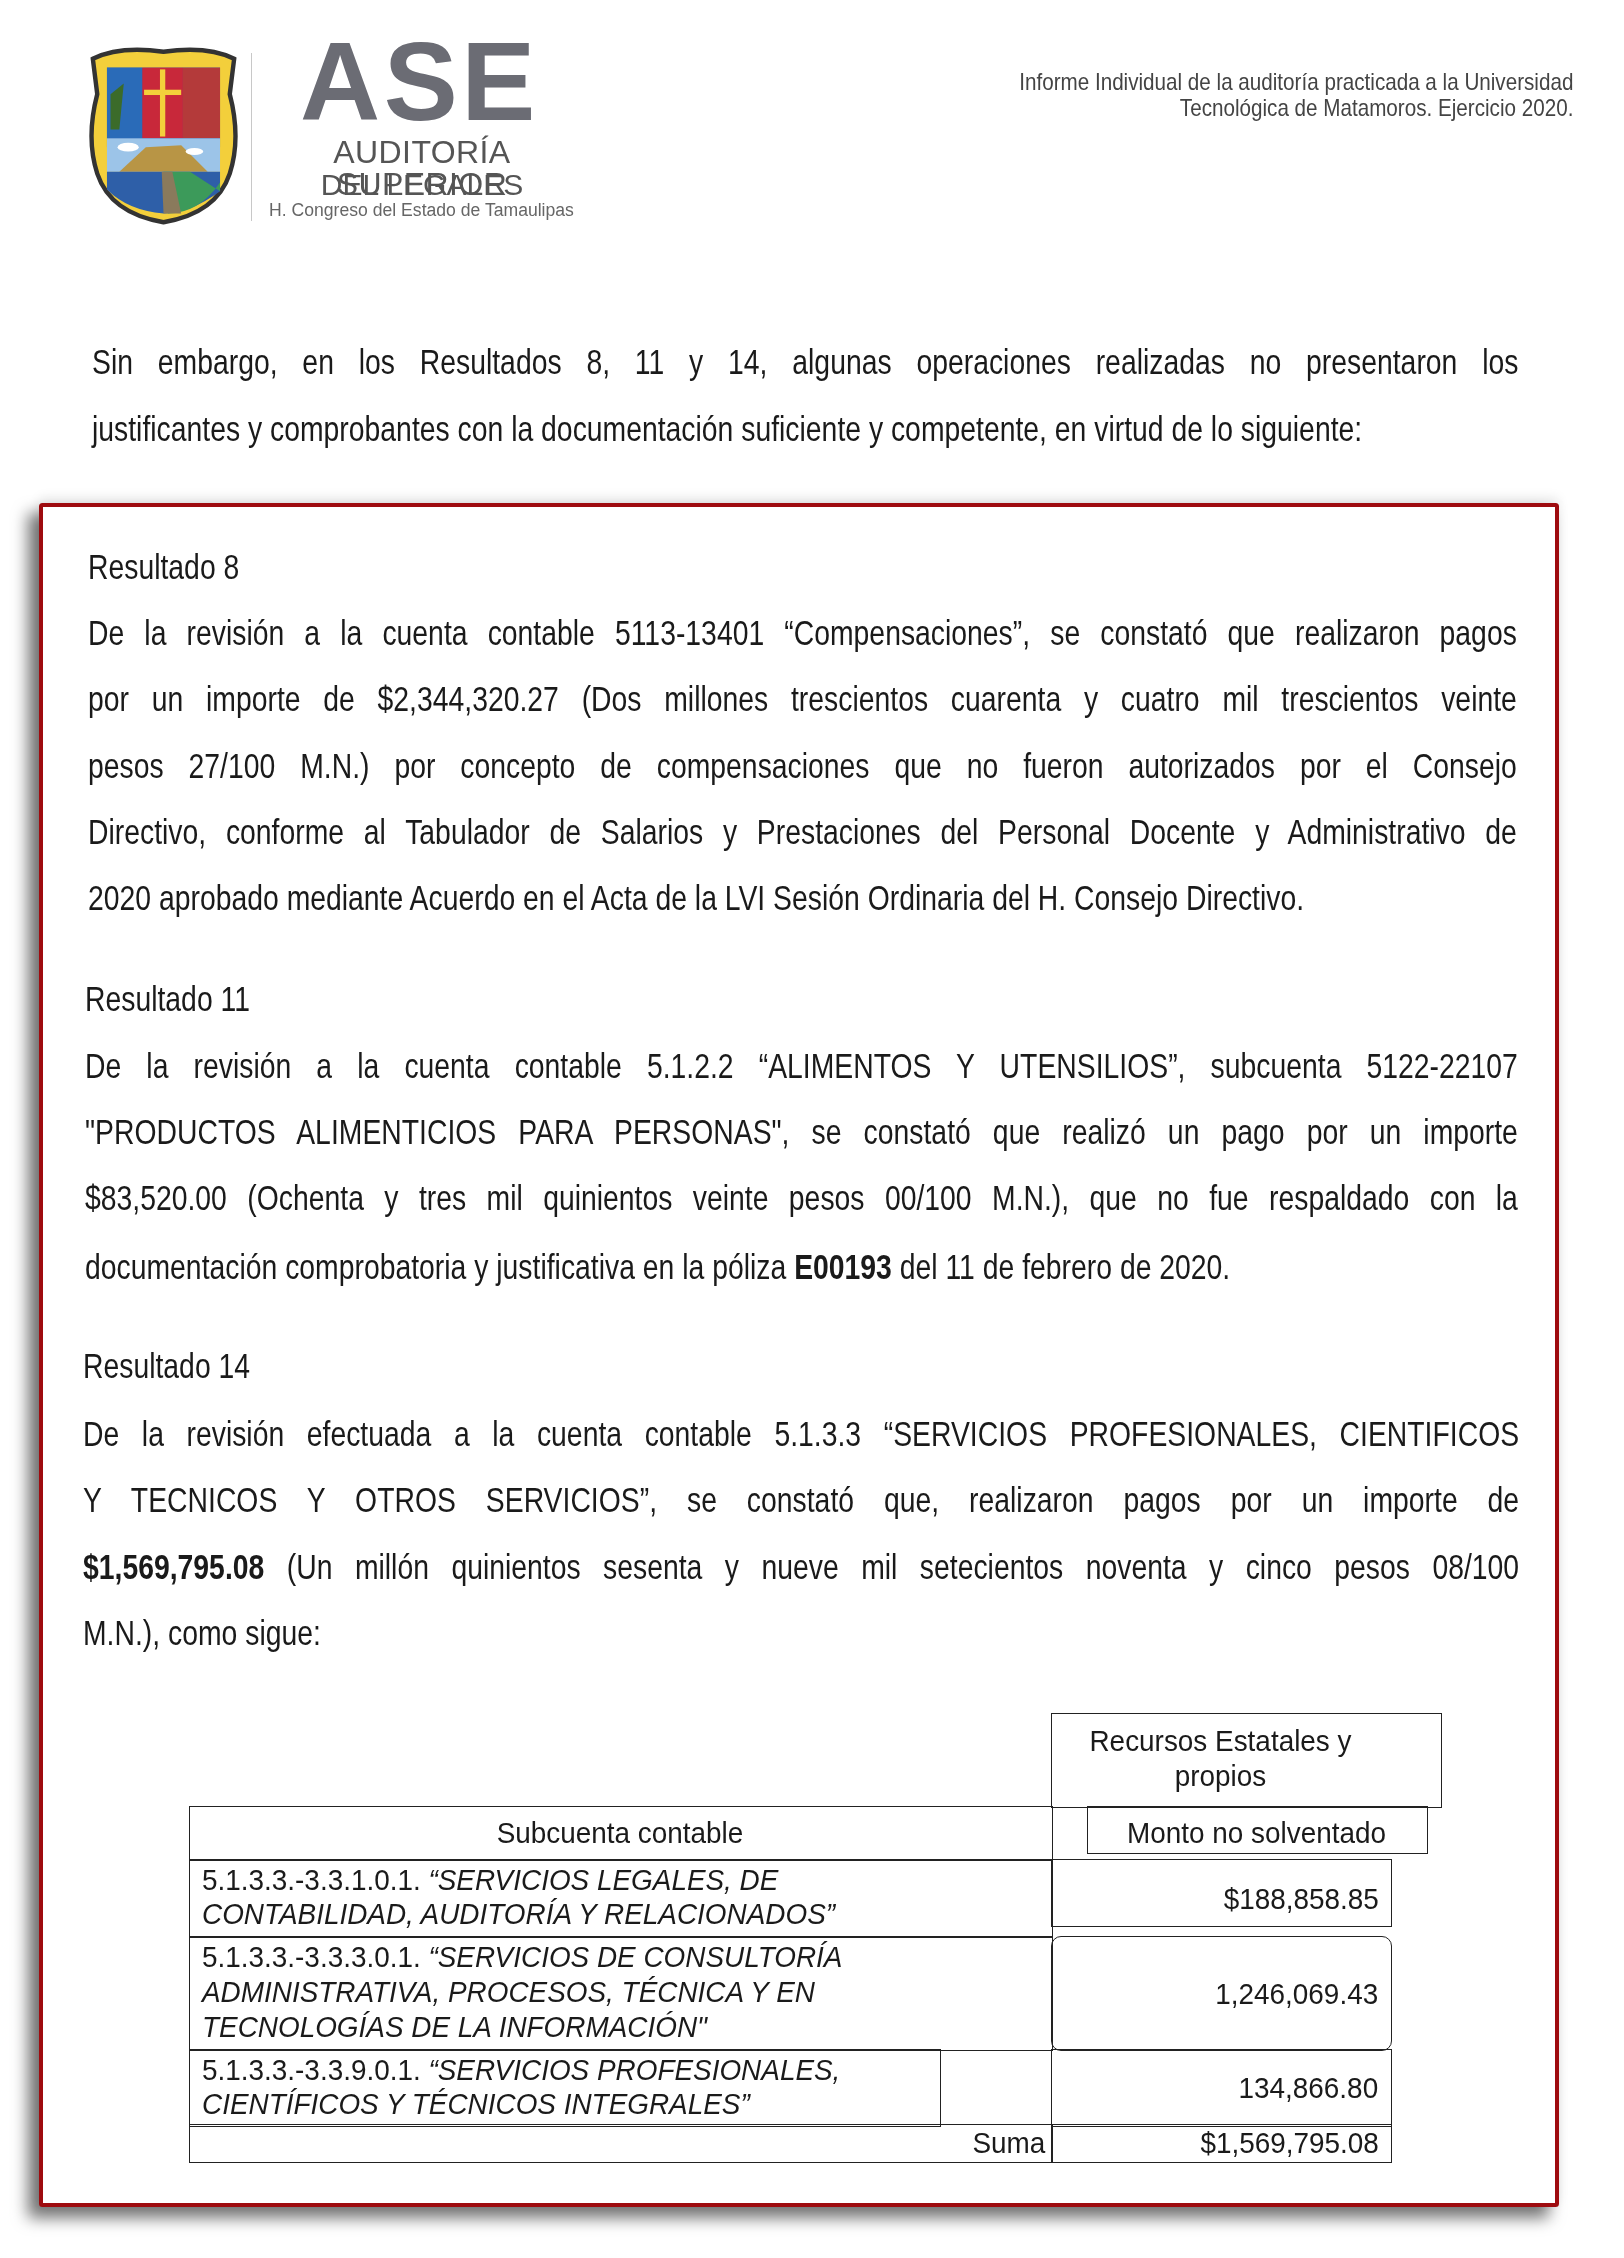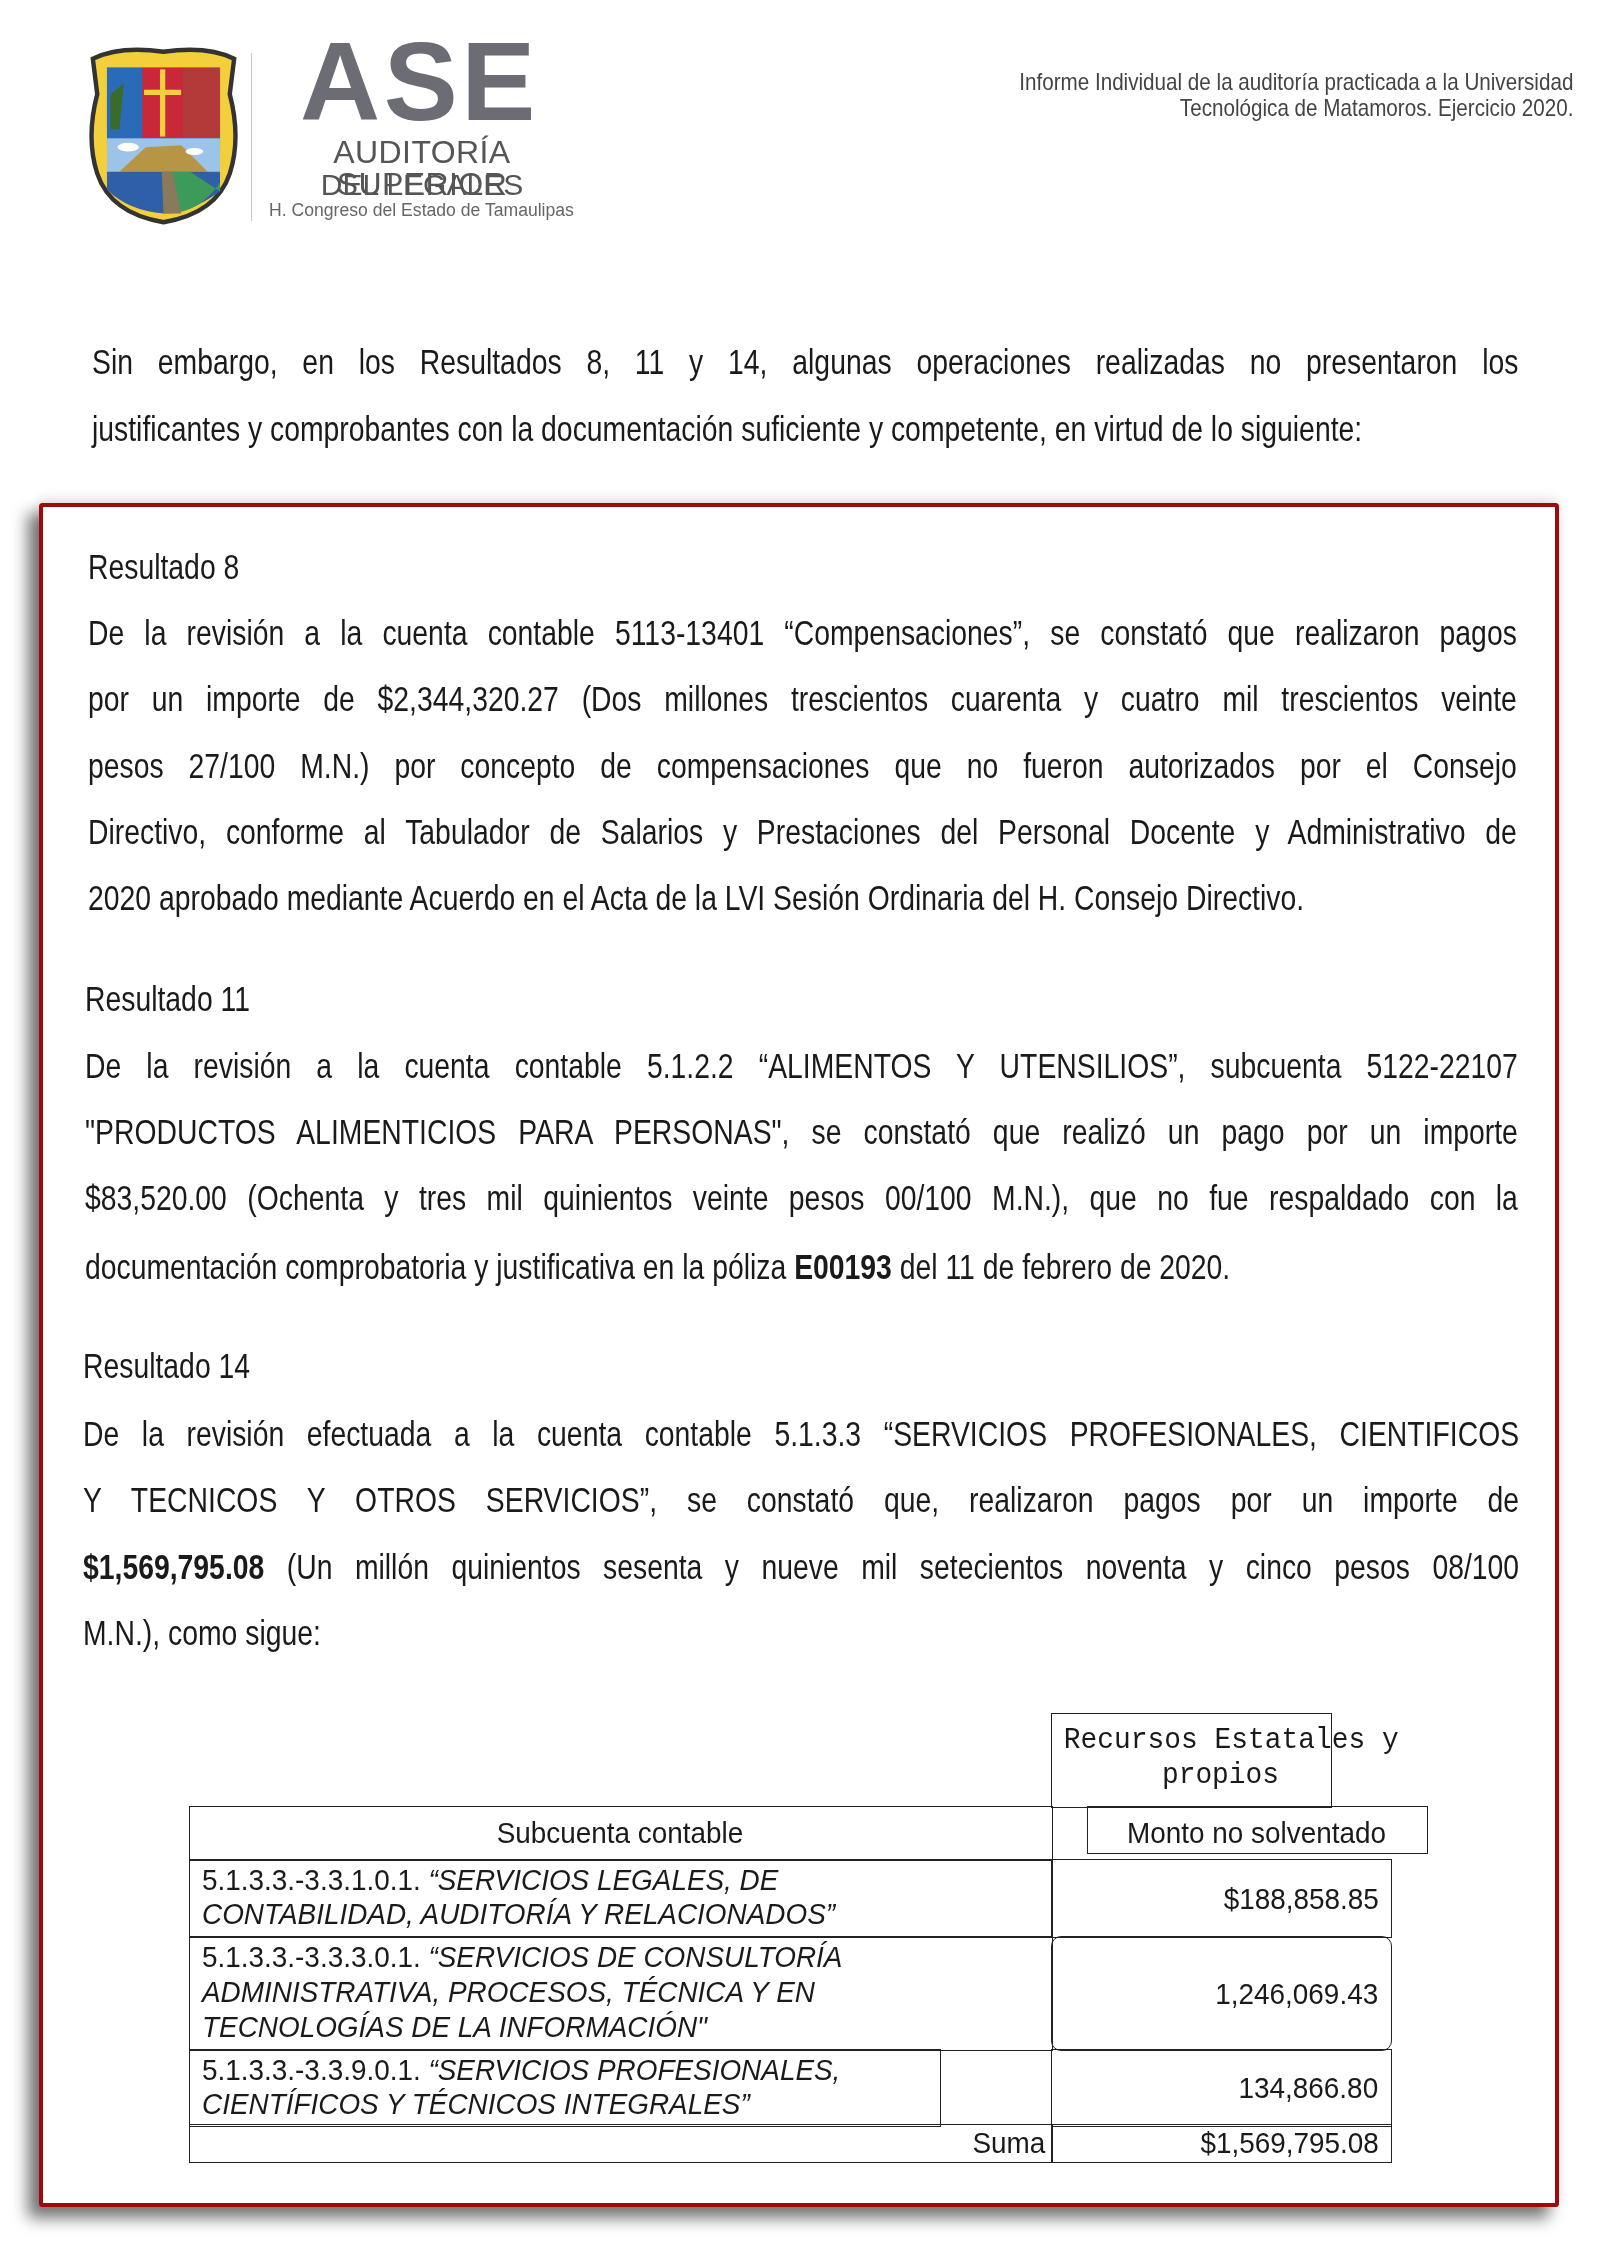--- a/index.html
+++ b/index.html
@@ -92,37 +92,37 @@
 <div>
   <div class="heading" style="left:83px; top:1345px;">Resultado 14</div>
   <div class="line" style="left:83px; top:1413px; width:1773px;">De la revisión efectuada a la cuenta contable 5.1.3.3 “SERVICIOS PROFESIONALES, CIENTIFICOS</div>
   <div class="line" style="left:83px; top:1479px; width:1773px;">Y TECNICOS Y OTROS SERVICIOS”, se constató que, realizaron pagos por un importe de</div>
   <div class="line" style="left:83px; top:1546px; width:1773px;"><b>$1,569,795.08</b><span> (Un millón quinientos sesenta y nueve mil setecientos noventa y cinco pesos 08/100</span></div>
   <div class="heading" style="left:83px; top:1612px;">M.N.), como sigue:</div>
 </div>
 
 <div class="tbl">
 
-  <div class="cell" style="left:1051px; top:1713px; width:281px; height:95px;font-family:Liberation Mono, monospace;">
+  <div class="cell" style="left:1051px; top:1713px; width:391px; height:95px;">
     <div class="celltext center" style="left:0; width:337px; top:8.8px;">Recursos Estatales y</div>
     <div class="celltext center" style="left:0; width:337px; top:44px;">propios</div>
   </div>
 
   <div class="cell" style="left:189px; top:1806px; width:864px; height:55px;">
     <div class="celltext center" style="left:0; width:860px; top:8px;">Subcuenta contable</div>
   </div>
   <div class="cell" style="left:1051px; top:1806px; width:341px; height:48px;margin-left:36px;">
     <div class="celltext center" style="left:0; width:337px; top:8px;">Monto no solventado</div>
   </div>
 
   <div class="cell" style="left:189px; top:1859px; width:864px; height:79px;">
     <div class="celltext" style="left:12.4px; top:1.8px;"><span>5.1.3.3.-3.3.1.0.1. </span><span class="italic">“SERVICIOS LEGALES, DE</span></div>
     <div class="celltext italic" style="left:12.4px; top:36px;">CONTABILIDAD, AUDITORÍA Y RELACIONADOS”</div>
   </div>
-  <div class="cell" style="left:1051px; top:1859px; width:341px; height:79px;">
+  <div class="cell" style="left:1051px; top:1859px; width:341px; height:68px;">
     <div class="celltext ralign" style="right:12.4px; top:21px;">$188,858.85</div>
   </div>
 
   <div class="cell" style="left:189px; top:1936px; width:864px; height:115px;">
     <div class="celltext" style="left:12.4px; top:1.8px;"><span>5.1.3.3.-3.3.3.0.1. </span><span class="italic">“SERVICIOS DE CONSULTORÍA</span></div>
     <div class="celltext italic" style="left:12.4px; top:37px;">ADMINISTRATIVA, PROCESOS, TÉCNICA Y EN</div>
     <div class="celltext italic" style="left:12.4px; top:72px;">TECNOLOGÍAS DE LA INFORMACIÓN"</div>
   </div>
   <div class="cell" style="left:1051px; top:1936px; width:341px; height:115px;border-radius:10px;">
     <div class="celltext ralign" style="right:12.4px; top:39px;">1,246,069.43</div>

